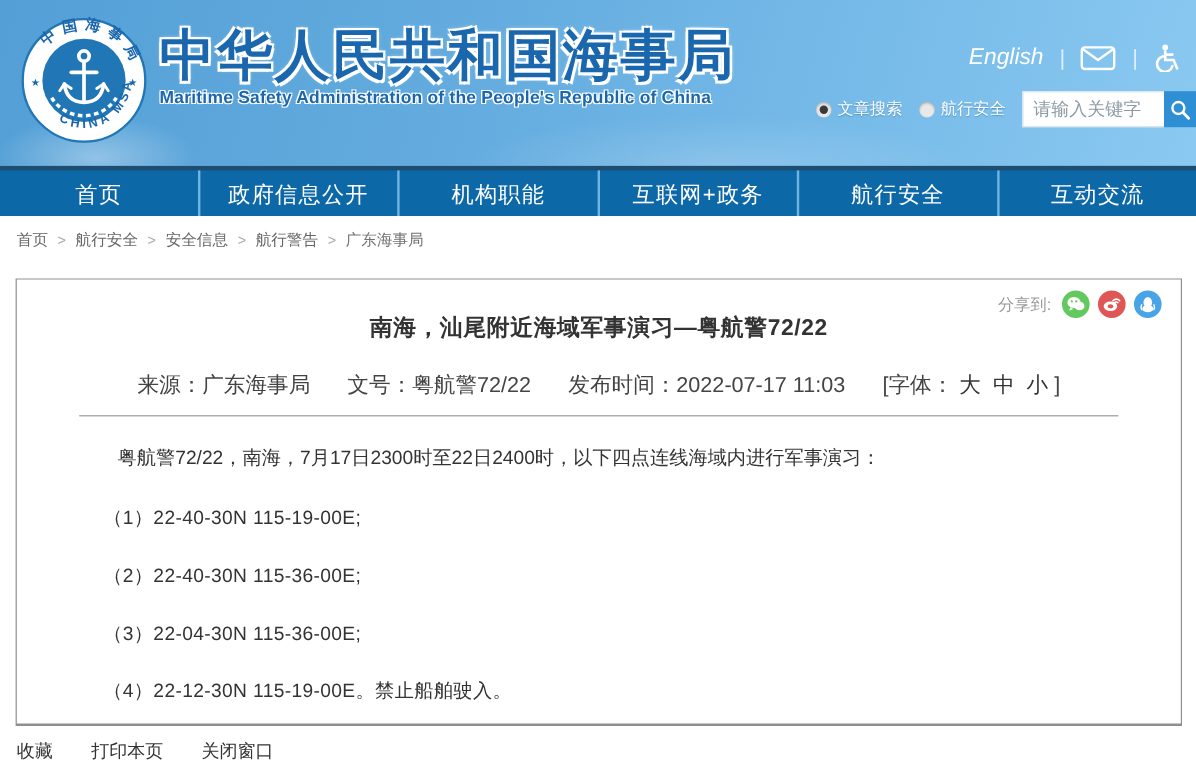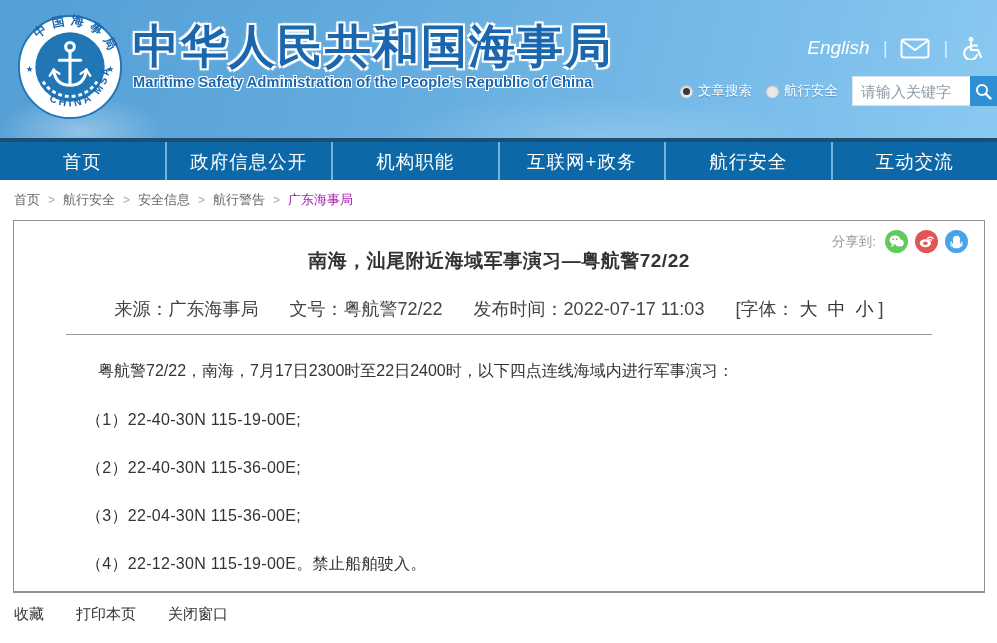--- a/index.html
+++ b/index.html
@@ -47,24 +47,24 @@
   
   .nav { height:42px; background:#0d68a8; border-top:4px solid #1c4d72; display:flex; }
   .nav-item { flex:1 1 0; display:flex; align-items:center; justify-content:center; color:#fff;
     font-size:18.5px; letter-spacing:1px; cursor:pointer; border-left:2px solid #6fb5e2; }
   .nav-item:first-child { border-left:none; }
 
   
   .breadcrumb { display:flex; align-items:center; gap:8px; font-size:13px; color:#666; padding:11px 0 9px 14px; }
   .crumb { cursor:pointer; }
   .crumb-sep { color:#aaa; font-size:12px; }
-  .crumb-last { color:#a21caf; }
-
-  
-  .panel { position:relative; margin:2px 12px 0 13px; width:972px; height:373px;
+  .crumb-last { color:#737373; }
+
+  
+  .panel { position:relative; margin:14px 12px 0 13px; width:972px; height:373px;
     border:1px solid #8f8f8f; border-bottom-width:2px; background:#fff; }
   .share-row { position:absolute; top:9px; right:16px; display:flex; align-items:center; gap:7px; }
   .share-label { font-size:13.5px; color:#999; margin-right:2px; }
   .share-circle { width:23px; height:23px; border-radius:50%; display:flex; align-items:center;
     justify-content:center; cursor:pointer; }
   .article-title { margin-top:27px; text-align:center; font-size:19px; font-weight:bold; color:#333; letter-spacing:.5px; }
   .meta-row { margin-top:23px; text-align:center; font-size:18px; color:#444; }
   .meta-row .chunk { margin:0 13px; }
   .font-size-link { margin:0 5px; cursor:pointer; color:#333; }
   .meta-divider { border:none; border-top:1px solid #999; margin:13px 52px 0 52px; }

